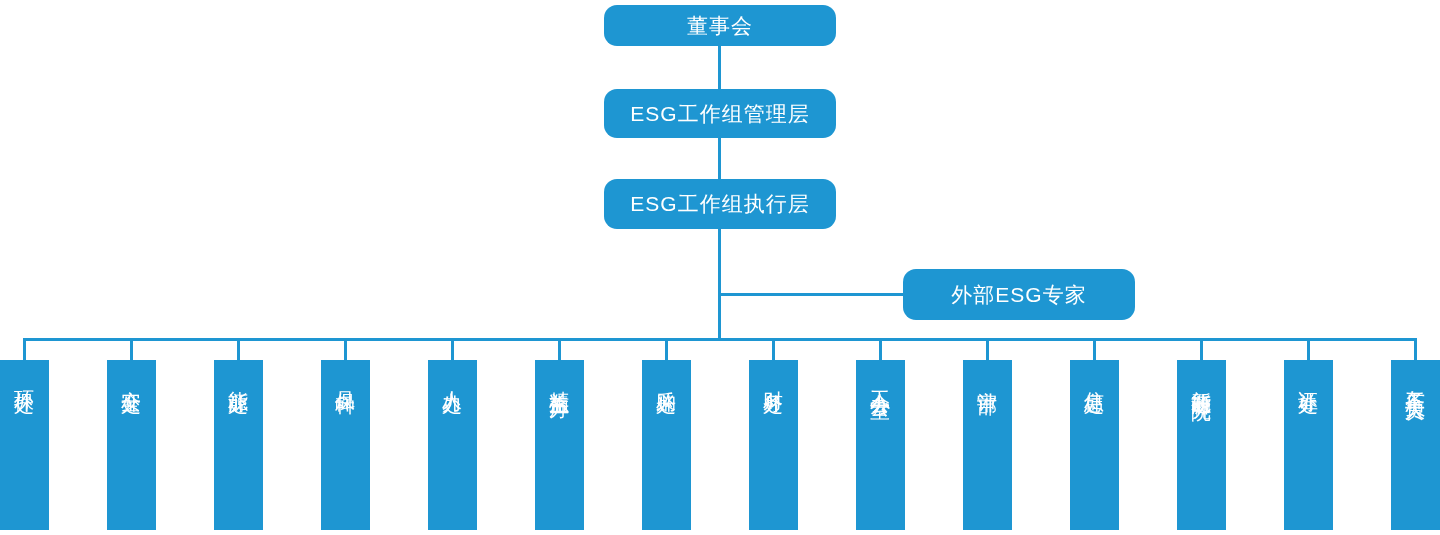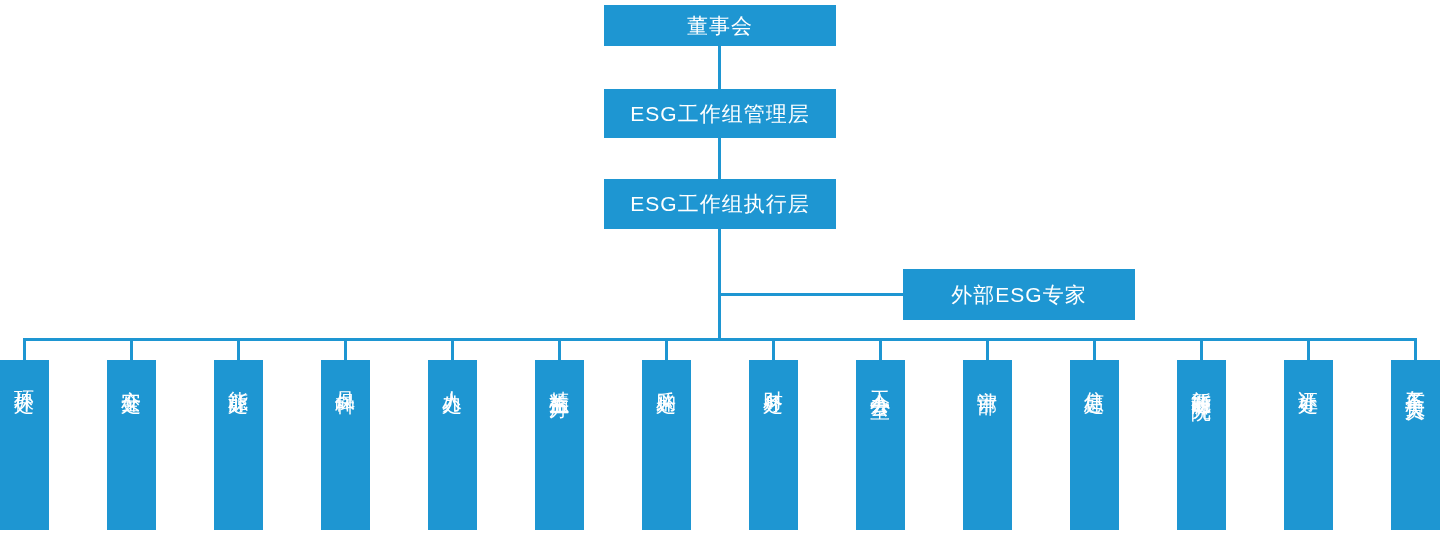--- a/index.html
+++ b/index.html
@@ -28,20 +28,21 @@
     left: 604px;
     width: 232px;
     background: var(--primary);
     color: var(--node-text);
     display: flex;
     align-items: center;
     justify-content: center;
     font-size: 21px;
     letter-spacing: 1px;
     white-space: nowrap;
+    border-radius: 13px;
   }
   .node-board     { top: 5px;   height: 41px; }
   .node-mgmt      { top: 89px;  height: 49px; justify-content: center; }
   .node-exec      { top: 179px; height: 50px; }
   .node-external  { left: 903px; top: 269px; width: 232px; height: 51px; }
   .dept {
     position: absolute;
     top: 360px;
     width: 49px;
     height: 170px;

